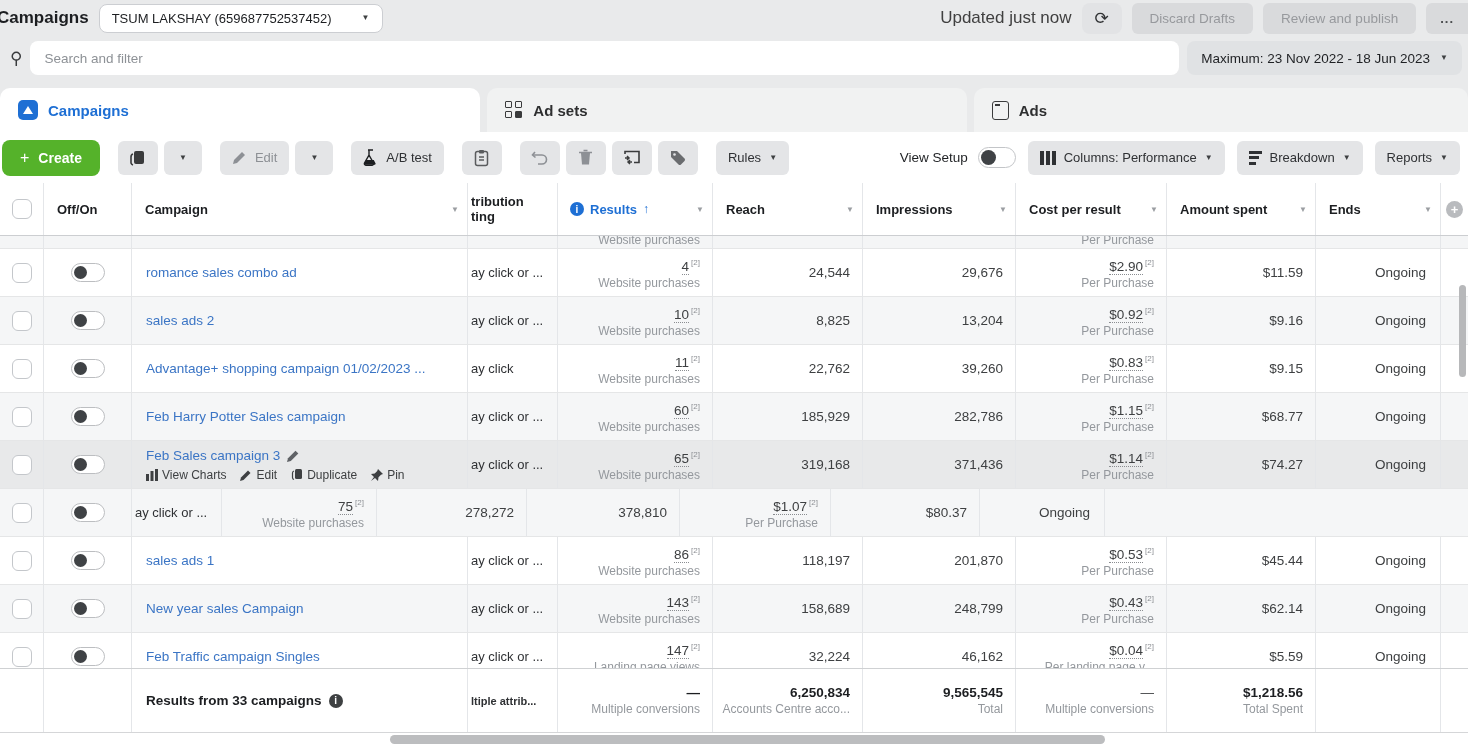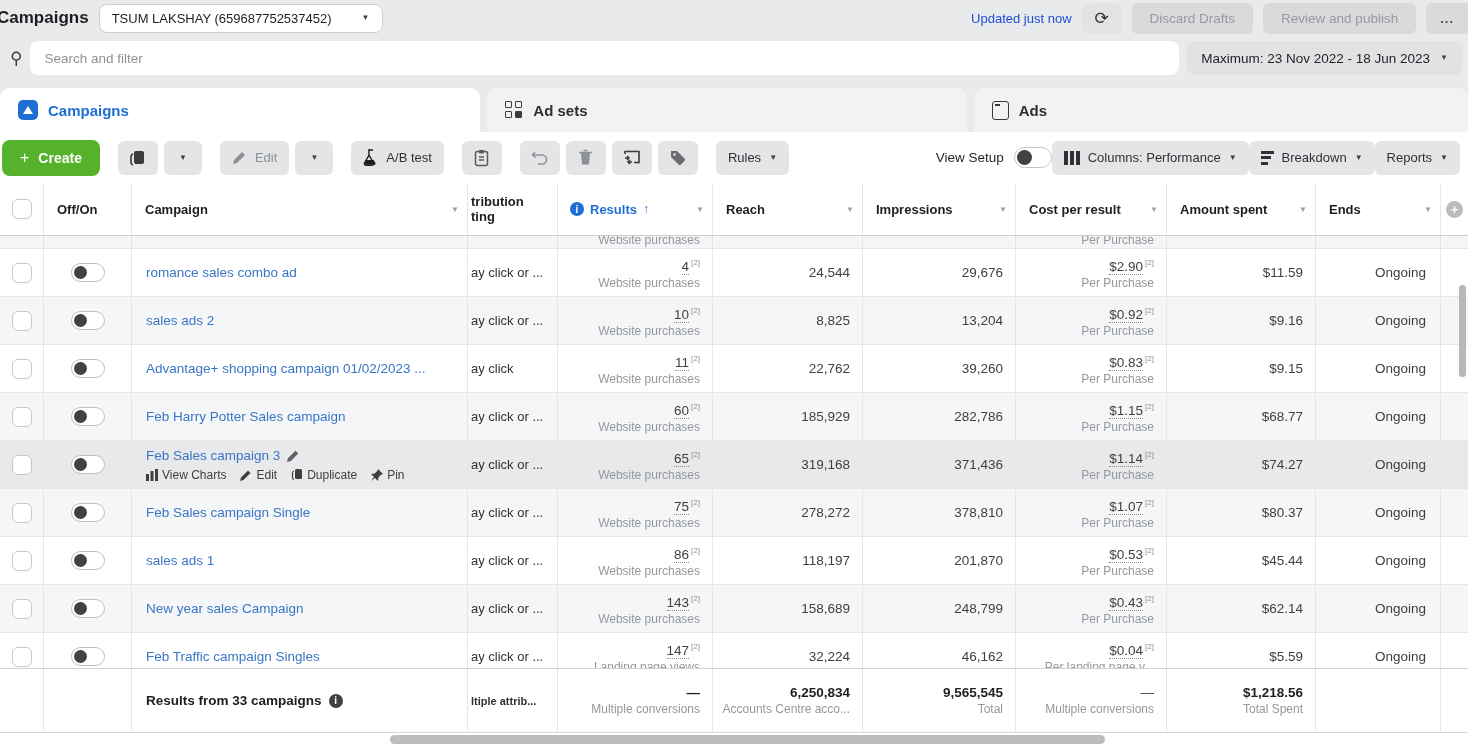--- a/index.html
+++ b/index.html
@@ -6,21 +6,21 @@
   html,body { width:1468px; height:745px; overflow:hidden; }
   body { font-family:"Liberation Sans","DejaVu Sans",sans-serif; font-size:13px; color:#1c1e21; background:#e9eaeb; position:relative; }
 
   
   .topbar { height:36px; background:#e9eaeb; display:flex; align-items:center; padding:0 8px 0 0; gap:10px; }
   .page-title { font-size:17px; font-weight:bold; margin-left:-3px; white-space:nowrap; }
   .account-pill { background:#fff; border:1px solid #ccced2; border-radius:8px; height:29px; display:flex; align-items:center; gap:26px; padding:0 12px; cursor:pointer; }
   .account-pill .caret { margin-left:4px; }
   .caret { font-size:8px; color:#3e4042; line-height:1; }
   .top-spacer { flex:1; }
-  .updated-txt { color:#1d4ed8; font-size:13px; white-space:nowrap; }
+  .updated-txt { color:#404040; font-size:17px; white-space:nowrap; }
   .refresh-btn { width:40px; height:31px; background:#e2e3e5; border-radius:8px; display:flex; align-items:center; justify-content:center; font-size:17px; color:#303234; cursor:pointer; }
   .top-btn { background:#d9dadc; color:#97999d; border-radius:6px; height:31px; display:flex; align-items:center; padding:0 18px; font-size:13.5px; white-space:nowrap; cursor:default; }
   .more-btn { background:#d9dadc; color:#4a4c4e; border-radius:6px 0 0 6px; height:31px; display:flex; align-items:center; padding:0 14px; font-weight:bold; letter-spacing:1px; cursor:pointer; margin-right:-8px; }
 
   
   .searchrow { height:44px; background:#e9eaeb; display:flex; align-items:center; gap:8px; padding:0 6px 0 10px; }
   .search-glyph { font-size:17px; color:#3a3c3e; transform:scaleX(-1); }
   .search-input { flex:1; height:34px; background:#fff; border:none; border-radius:8px; padding:0 14px; font-size:13.5px; color:#1c1e21; outline:none; }
   .search-input::placeholder { color:#8d9196; }
   .date-btn { background:#e0e2e4; border-radius:8px; height:34px; display:flex; align-items:center; gap:10px; padding:0 14px; font-size:13.5px; color:#1f2124; white-space:nowrap; cursor:pointer; }
@@ -42,21 +42,21 @@
 
   
   .toolbar { height:51px; background:#fff; display:flex; align-items:center; padding:0 8px 0 2px; gap:6px; }
   .btn { background:#e4e5e7; border-radius:6px; height:34px; display:flex; align-items:center; justify-content:center; gap:8px; padding:0 12px; cursor:pointer; color:#2f3134; white-space:nowrap; }
   .btn.icon-only { width:40px; padding:0; }
   .btn.narrow { width:38px; padding:0; }
   .create-btn { background:#55b22a; color:#fff; font-weight:bold; border-radius:8px; height:36px; display:flex; align-items:center; gap:9px; padding:0 18px; font-size:14px; cursor:pointer; }
   .create-plus { font-size:16px; font-weight:normal; }
   .disabled-label { color:#8d9095; }
   .tool-gap { width:6px; }
-  .toolbar-right { margin-left:auto; display:flex; align-items:center; }
+  .toolbar-right { margin-left:auto; display:flex; align-items:center; gap:12px; }
   .view-setup { display:flex; align-items:center; gap:10px; font-size:13.5px; color:#1f2124; }
   .switch { width:38px; height:21px; background:#fff; border:1.5px solid #c3c5c8; border-radius:11px; position:relative; cursor:pointer; }
   .switch .knob { position:absolute; left:2px; top:1.5px; width:15px; height:15px; border-radius:50%; background:#3f4245; }
   .cols-icon { display:flex; gap:2px; }
   .cols-icon i { width:4px; height:14px; background:#2f3134; }
   .brk-icon { display:flex; flex-direction:column; gap:2.5px; align-items:flex-start; }
   .brk-icon i { height:3px; background:#2f3134; display:block; }
   .brk-icon i:nth-child(1){ width:13px; } .brk-icon i:nth-child(2){ width:10px; } .brk-icon i:nth-child(3){ width:7px; }
   svg.tool { display:block; }
 
@@ -565,25 +565,20 @@
     </div>
     <div class="trow shaded">
       <div class="cell c-sel">
         <span class="checkbox"></span>
       </div>
       <div class="cell c-tog vline">
         <span class="toggle">
           <span class="knob"></span>
         </span>
       </div>
-      <div class="cell c-camp vline camp-cell">
-        <a class="camp-link">
-          <span>Feb Sales campaign Single</span>
-        </a>
-      </div>
       <div class="cell c-attr vline attr-cell">
         <span>ay click or ...</span>
       </div>
       <div class="cell c-res vline num">
         <div class="val"><span class="dotted">75</span><span class="supnote">[2]</span></div>
         <div class="sub">Website purchases</div>
       </div>
       <div class="cell c-reach vline num">
         <div class="val">278,272</div>
       </div>

